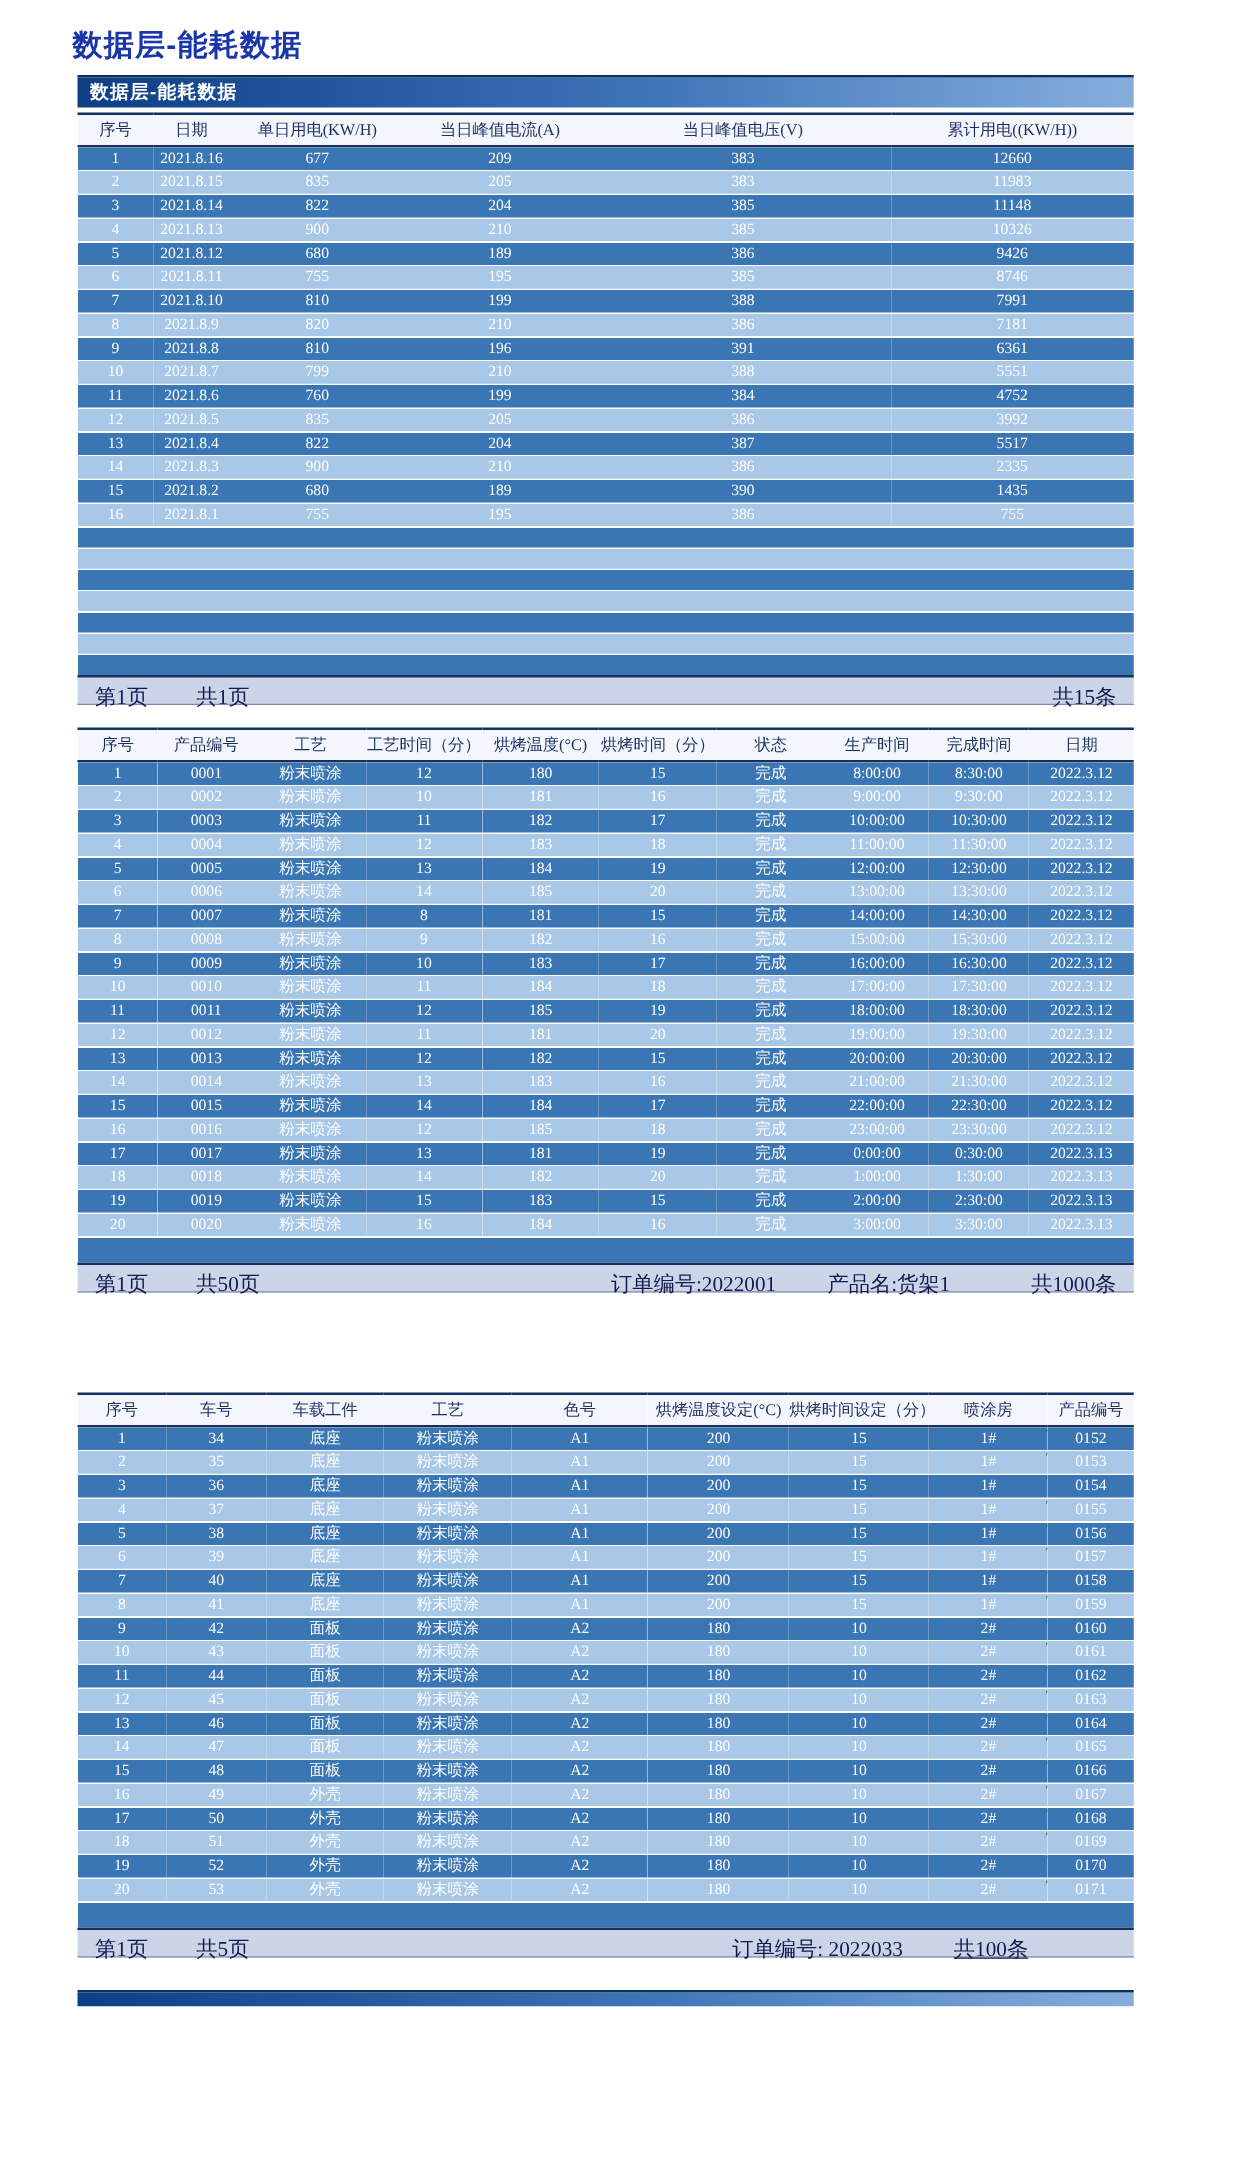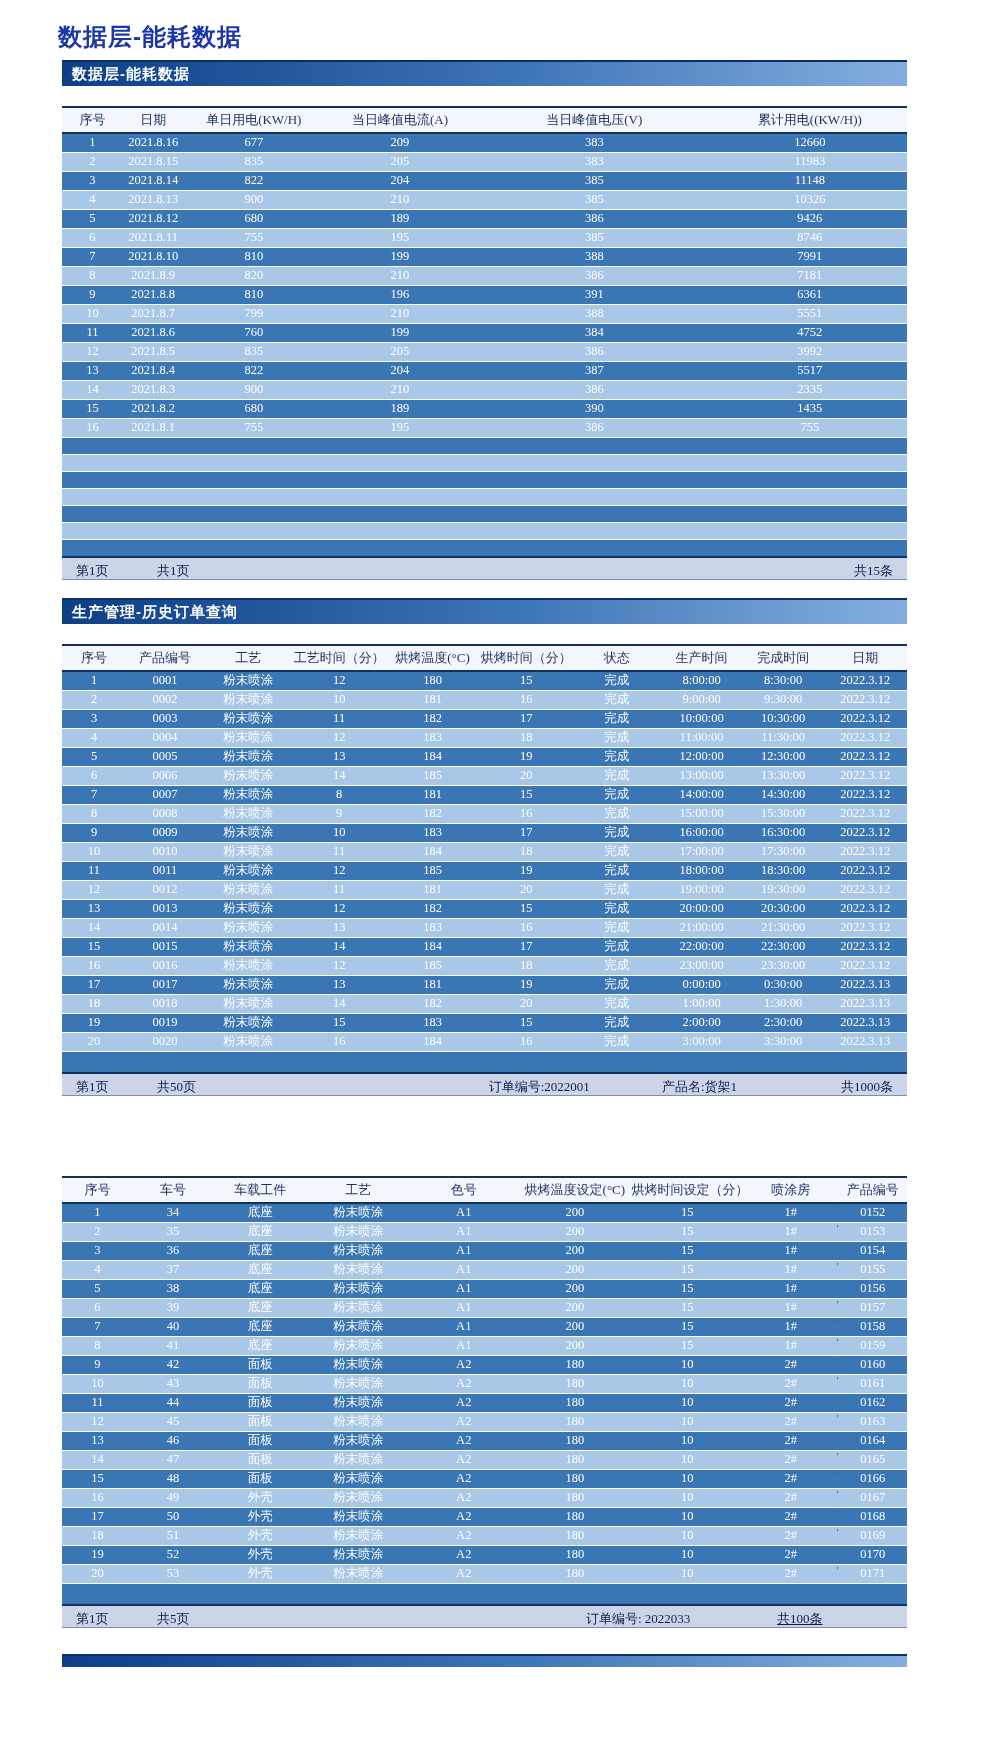--- a/index.html
+++ b/index.html
@@ -11,21 +11,21 @@
     font-size:24px; font-weight:bold; color:#1b36a8; letter-spacing:1px;
     height:30px; line-height:30px; margin-left:-4px;
     font-family:"Liberation Sans", sans-serif;
   }
   .bar {
     margin-top:8px; height:26px; line-height:23px; padding-left:10px;
     border-top:2px solid #0a2f63;
     background:linear-gradient(90deg,#0d3e86 0%,#3f76b8 55%,#85aede 100%);
     color:#ffffff; font-size:15px; font-weight:bold; letter-spacing:1px;
   }
-  table { width:100%; border-collapse:collapse; table-layout:fixed; margin-top:20px;
+  table { width:100%; border-collapse:collapse; table-layout:fixed; margin-top:4px;
           font-family:"Liberation Serif", serif; }
   thead th {
     height:26px; background:#f3f6fc; color:#1c2f5e; font-weight:normal; font-size:13px;
     border-top:2px solid #14305e; border-bottom:2px solid #14305e; text-align:center;
     white-space:nowrap; overflow:hidden;
   }
   tbody td {
     height:19px; font-size:12.5px; color:#ffffff; text-align:center;
     border-top:1px solid rgba(255,255,255,0.45); position:relative; white-space:nowrap;
   }
@@ -47,21 +47,21 @@
   
   .t2 th:nth-child(1){width:8.4%}  .t2 th:nth-child(2){width:9.5%}
   .t2 th:nth-child(3){width:11.1%} .t2 th:nth-child(4){width:12.1%}
   .t2 th:nth-child(5){width:12.9%} .t2 th:nth-child(6){width:13.4%}
   .t2 th:nth-child(7){width:13.2%} .t2 th:nth-child(8){width:11.3%}
   .t2 th:nth-child(9){width:8.1%}
 
   .footer {
     position:relative; height:24px; background:#ccd4e8;
     border-top:2px solid #14305e; border-bottom:1px solid #7e8cb4;
-    font-family:"Liberation Serif", serif; font-size:13px; color:#0f1c4d;
+    font-family:"Liberation Serif", serif; font-size:17px; color:#0f1c4d;
   }
   .footer span { position:absolute; top:4px; white-space:nowrap; }
   .f-page  { left:14px; }
   .f-pages { left:95px; }
   .f-total { right:14px; }
   .f-order { left:50.5%; }
   .f-product { left:71%; }
   .sec3 .f-order { left:62%; }
   .sec3 .f-total { right:10%; left:auto;text-decoration:underline; }
 
@@ -246,21 +246,20 @@
         </tbody>
     </table>
     <div class="footer">
       <span class="f-page">第1页</span>
       <span class="f-pages">共1页</span>
       <span class="f-total">共15条</span>
     </div>
   </div>
 
   <div class="section section2">
-    <div class="bar">生产管理-历史订单查询</div>
     <table class="t1">
       <thead>
           <tr>
             <th>序号</th>
             <th>产品编号</th>
             <th>工艺</th>
             <th>工艺时间（分）</th>
             <th>烘烤温度(°C)</th>
             <th>烘烤时间（分）</th>
             <th>状态</th>

